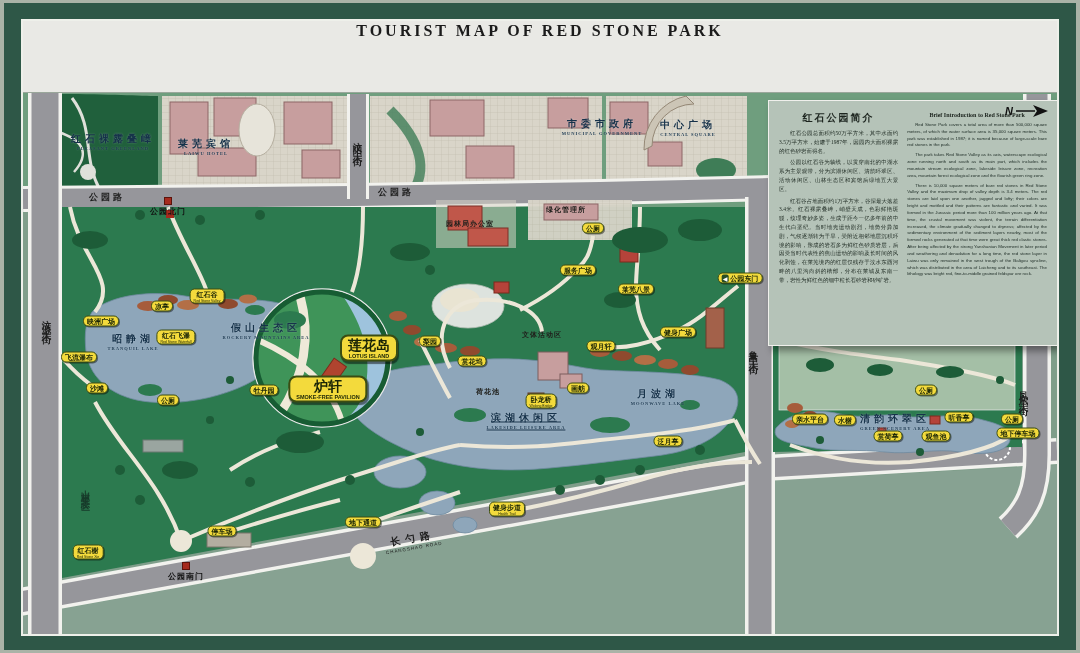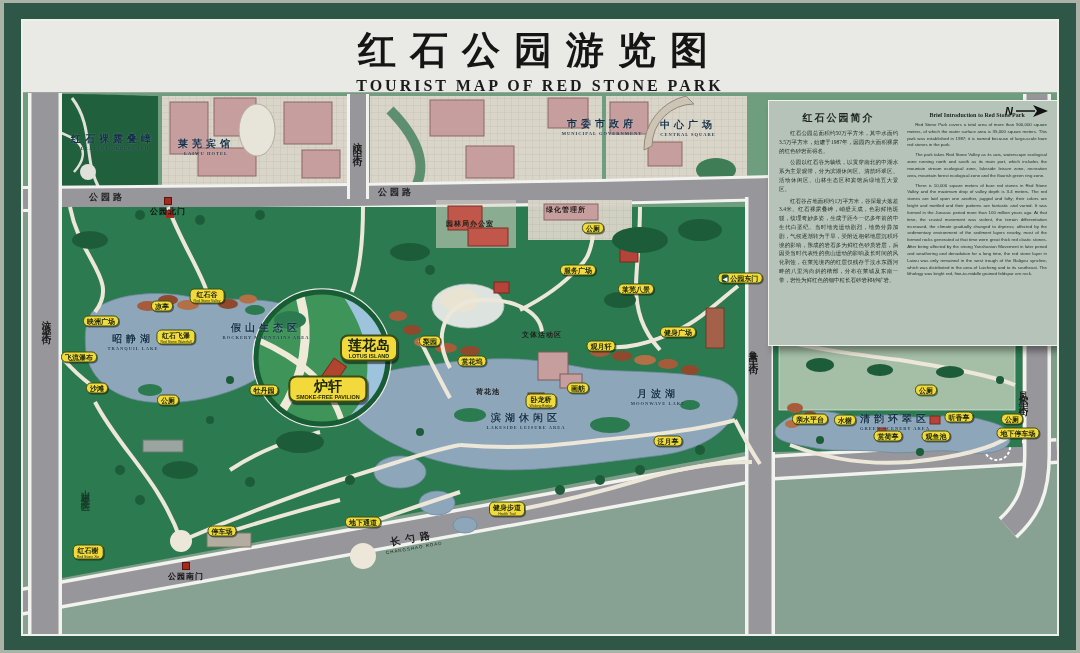--- a/index.html
+++ b/index.html
@@ -284,21 +284,21 @@
       <div class="lbl area" style="left: 206px; top: 146px;"><span class="t">莱芜宾馆</span><span class="en">LAIWU HOTEL</span></div>
       <div class="lbl area" style="left: 602px; top: 126px;"><span class="t">市委市政府</span><span class="en">MUNICIPAL GOVERNMENT</span></div>
       <div class="lbl area" style="left: 688px; top: 127px;"><span class="t">中心广场</span><span class="en">CENTRAL SQUARE</span></div>
       <div class="lbl area-sm" style="left: 566px; top: 210px;"><span class="t">绿化管理所</span></div>
       <div class="lbl area-sm" style="left: 470px; top: 224px;"><span class="t">园林局办公室</span></div>
       <div class="lbl area" style="left: 133px; top: 341px;"><span class="t">昭静湖</span><span class="en">TRANQUIL LAKE</span></div>
       <div class="lbl area" style="left: 266px; top: 330px;"><span class="t">假山生态区</span><span class="en">ROCKERY MOUNTAINS AREA</span></div>
       <div class="lbl area-sm" style="left: 542px; top: 335px;"><span class="t">文体活动区</span></div>
       <div class="lbl area-sm" style="left: 488px; top: 392px;"><span class="t">荷花池</span></div>
       <div class="lbl area" style="left: 658px; top: 396px;"><span class="t">月波湖</span><span class="en">MOONWAVE LAKE</span></div>
-      <div class="lbl area" style="left: 526px; top: 420px;"><span class="t">滨湖休闲区</span><span class="en">LAKESIDE LEISURE AREA</span></div>
+      <div class="lbl area" style="left: 526px; top: 420px; text-decoration: underline;"><span class="t">滨湖休闲区</span><span class="en">LAKESIDE LEISURE AREA</span></div>
       <div class="lbl area" style="left: 895px; top: 421px;"><span class="t">清韵环翠区</span><span class="en">GREEN SCENERY AREA</span></div>
       <div class="lbl area-v" style="left: 85px; top: 490px;"><span class="t">山林生态区</span></div>
       <div class="lbl gate" style="left: 168px; top: 207px;"><span class="gicon"></span><span class="t">公园北门</span></div>
       <div class="lbl gate" style="left: 186px; top: 572px;"><span class="gicon"></span><span class="t">公园南门</span></div>
       <div class="lbl badge" style="left: 207px; top: 296px;"><span class="t">红石谷</span><span class="en">Red Stone Valley</span></div>
       <div class="lbl badge" style="left: 162px; top: 306px;"><span class="t">凉亭</span></div>
       <div class="lbl badge" style="left: 101px; top: 321px;"><span class="t">映洲广场</span></div>
       <div class="lbl badge" style="left: 176px; top: 337px;"><span class="t">红石飞瀑</span><span class="en">Red Stone Waterfall</span></div>
       <div class="lbl badge" style="left: 79px; top: 357px;"><span class="t">飞流瀑布</span></div>
       <div class="lbl badge" style="left: 97px; top: 388px;"><span class="t">沙滩</span></div>
@@ -354,21 +354,20 @@
         <div id="en-paras">
             <p>Red Stone Park covers a total area of more than 500,000 square meters, of which the water surface area is 35,000 square meters. This park was established in 1987; it is named because of large-scale bare red stones in the park.</p>
             <p>The park takes Red Stone Valley as its axis, waterscape ecological zone running north and south as its main part, which includes the mountain stream ecological zone, lakeside leisure zone, recreation area, mountain forest ecological zone and the flourish green ring zone.</p>
             <p>There is 10,000 square meters of bare red stones in Red Stone Valley and the maximum drop of valley depth is 3.4 meters. The red stones are laid upon one another, jagged and lofty; their colors are bright and mottled and their patterns are fantastic and varied. It was formed in the Jurassic period more than 100 million years ago. At that time, the crustal movement was violent, the terrain differentiation increased, the climate gradually changed to dryness; affected by the sedimentary environment of the sediment layers nearby, most of the formed rocks generated at that time were great thick red clastic stones. After being affected by the strong Yanshanian Movement in later period and weathering and denudation for a long time, the red stone layer in Laiwu was only remained in the west trough of the Baligou syncline, which was distributed in the area of Laicheng and to its southeast. The lithology was bright red, fine-to-middle grained feldspar ore rock.</p>
           </div>
       </div>
     </div>
   </div>
 
   <div class="title-strip">
-    <div class="title-cn">红石公园游览图</div>
     <div class="title-en">TOURIST MAP OF RED STONE PARK</div>
   </div>
 
   <div class="frame top"></div>
   <div class="frame bottom"></div>
   <div class="frame left"></div>
   <div class="frame right"></div>
   <div class="inner-line"></div>
 
 </div>

